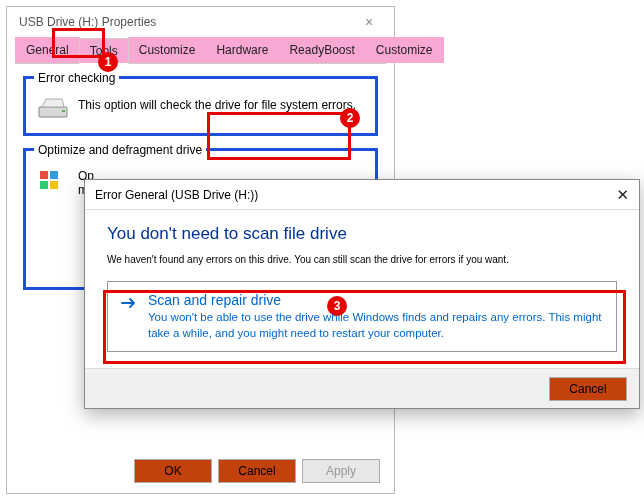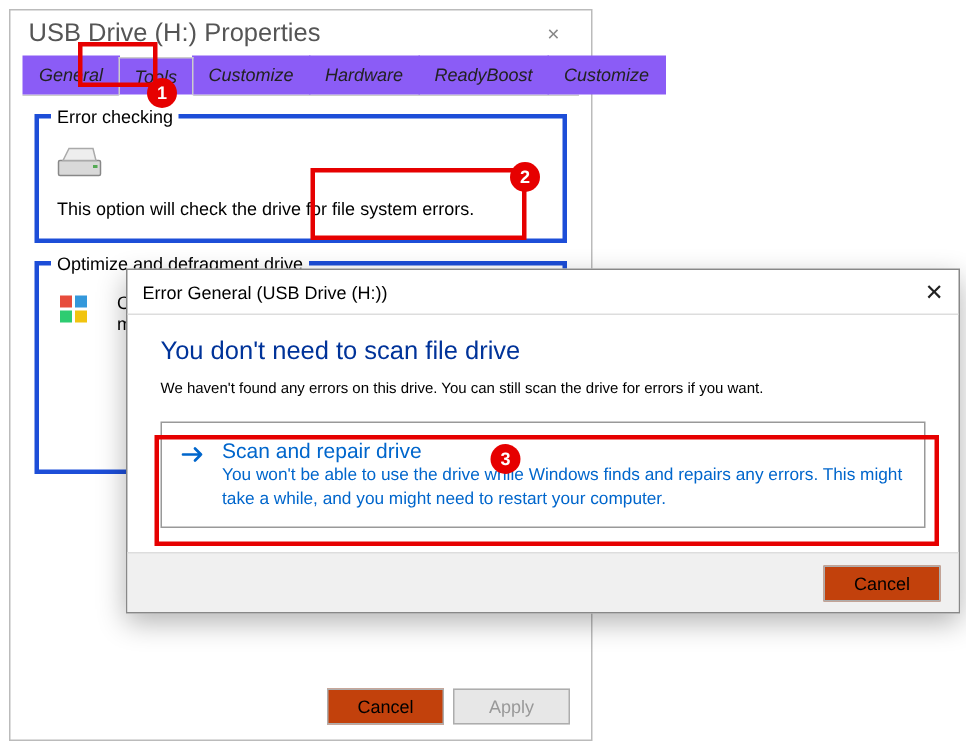--- a/index.html
+++ b/index.html
@@ -1,32 +1,32 @@
 <!DOCTYPE html>
 <html><head>
 <meta charset="utf-8">
 <style>
 * { box-sizing: border-box; margin: 0; padding: 0; }
 body { font-family: "Segoe UI", Tahoma, sans-serif; font-size: 12px; background: #fff; width: 644px; height: 500px; position: relative; color: #000; }
 
 
 .props-window { position: absolute; left: 6px; top: 6px; width: 389px; height: 488px; border: 1px solid #bbb; background: #fff; }
 .props-titlebar { height: 30px; display: flex; align-items: center; padding: 0 8px; }
-.props-title { flex: 1; color: #555; font-size: 17px; padding-left: 4px; }
+.props-title { flex: 1; color: #555; font-size: 12px; padding-left: 4px; }
 .close-x { width: 34px; text-align: center; color: #888; font-size: 14px; }
 
 .tabs-row { display: flex; margin: 0 8px; border-bottom: 1px solid #ccc; }
-.tab { padding: 5px 10px 5px; border: 1px solid transparent; border-bottom: none; margin-right: -1px; background: #8b5cf6; cursor: default; font-size: 12px; color: #222; font-style: italic; }
+.tab { padding: 5px 10px 5px; border: 1px solid transparent; border-bottom: none; margin-right: -1px; background: #f9a8d4; cursor: default; font-size: 12px; color: #222; }
 .tab.active { border-color: #ccc; border-bottom: 1px solid #fff; position: relative; top: 1px; }
 
 
 .group { margin: 12px 16px 8px; border: 3px solid #1d4ed8; position: relative; padding: 18px 12px 12px; }
 .group-legend { position: absolute; top: -8px; left: 8px; background: #fff; padding: 0 4px; font-size: 12px; }
 
-.errchk-row { display: flex; gap: 10px; align-items: flex-start; flex-direction: column; }
+.errchk-row { display: flex; gap: 10px; align-items: flex-start; }
 .drive-icon { width: 30px; height: 24px; }
 .drive-icon svg { width: 30px; height: 24px; }
 .errchk-text { flex: 1; font-size: 12px; line-height: 1.35; }
 .check-btn-wrap { display: flex; justify-content: flex-end; margin-top: 8px; }
 .check-btn { width: 108px; height: 24px; border: 1px solid #0078d7; background: #e5f1fb; display: flex; align-items: center; justify-content: center; gap: 4px; font-size: 12px; }
 .shield-icon { width: 14px; height: 14px; }
 
 .opt-row { display: flex; gap: 10px; align-items: flex-start; }
 .opt-icon { width: 30px; height: 28px; }
 
@@ -98,20 +98,21 @@
             <rect x="2" y="12" width="8" height="8" fill="#2ecc71"></rect>
             <rect x="12" y="12" width="8" height="8" fill="#f1c40f"></rect>
           </svg>
       </div>
       <div style="white-space:pre-line;">Op
 mo</div>
     </div>
   </div>
 
   <div class="bottom-buttons">
+    <div class="btn">OK</div>
     <div class="btn">Cancel</div>
     <div class="btn disabled">Apply</div>
   </div>
 </div>
 
 <div class="ann-tools"></div>
 <div class="badge b1">1</div>
 <div class="ann-check"></div>
 <div class="badge b2">2</div>
 <div class="ann-scan"></div>

